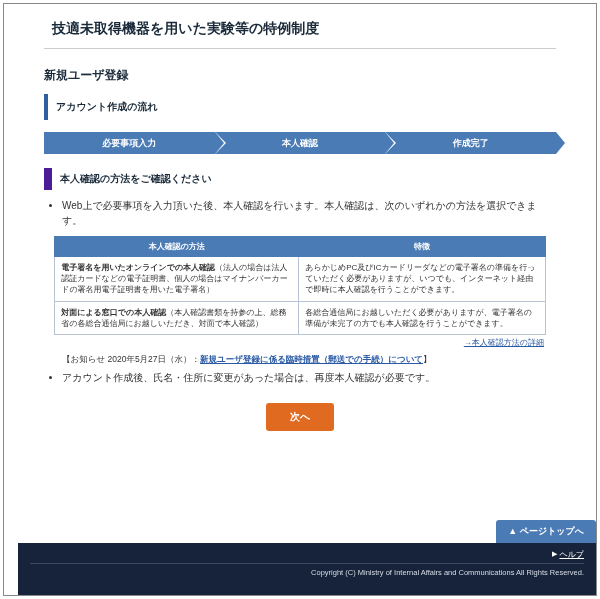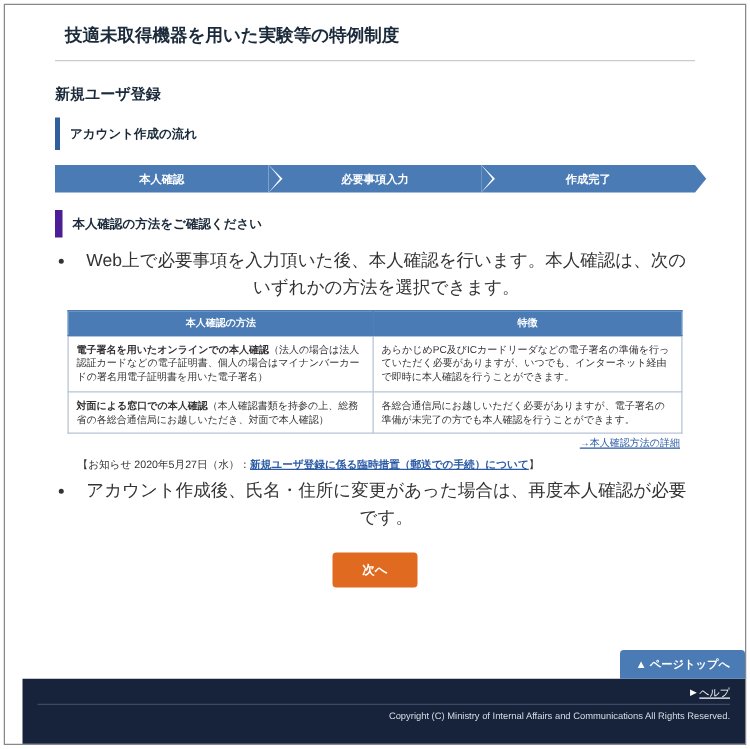--- a/index.html
+++ b/index.html
@@ -65,28 +65,28 @@
     content:"";
     position:absolute;
     right:-11px;top:0;
     border-top:11px solid transparent;
     border-bottom:11px solid transparent;
     border-left:11px solid #fff;
     z-index:1;
   }
   .step:last-child::before{border-left-color:transparent;}
   .section-label-box{
-    border-left:6px solid #4c1d95;
+    border-left:8px solid #4c1d95;
     padding:4px 8px;
     margin-bottom:8px;
     font-family:Liberation Mono, monospace;
   }
   .section-label{font-size:10px;font-weight:bold;color:#1a2a3a;}
   ul.bullets{list-style:disc;padding-left:18px;margin-bottom:8px;}
-  ul.bullets li{font-size:14px;line-height:1.5;color:#333;text-align:center;}
+  ul.bullets li{font-size:10px;line-height:1.5;color:#333;}
   table.methods{
     width:96%;
     margin:6px auto 2px auto;
     border-collapse:collapse;
     font-size:8px;
   }
   table.methods th{
     background:#4a7bb5;color:#fff;
     border:1px solid #4a7bb5;
     padding:4px 6px;font-weight:bold;text-align:center;
@@ -152,22 +152,22 @@
   <div class="hr"></div>
 
   <div class="content">
     <div class="page-title">新規ユーザ登録</div>
 
     <div class="flow-label-box">
       <div class="flow-label">アカウント作成の流れ</div>
     </div>
 
     <div class="steps">
+      <div class="step">必要事項入力</div>
       <div class="step">本人確認</div>
-      <div class="step">必要事項入力</div>
       <div class="step">作成完了</div>
     </div>
 
     <div class="section-label-box">
       <div class="section-label">本人確認の方法をご確認ください</div>
     </div>
 
     <ul class="bullets">
       <li>Web上で必要事項を入力頂いた後、本人確認を行います。本人確認は、次のいずれかの方法を選択できます。</li>
     </ul>

